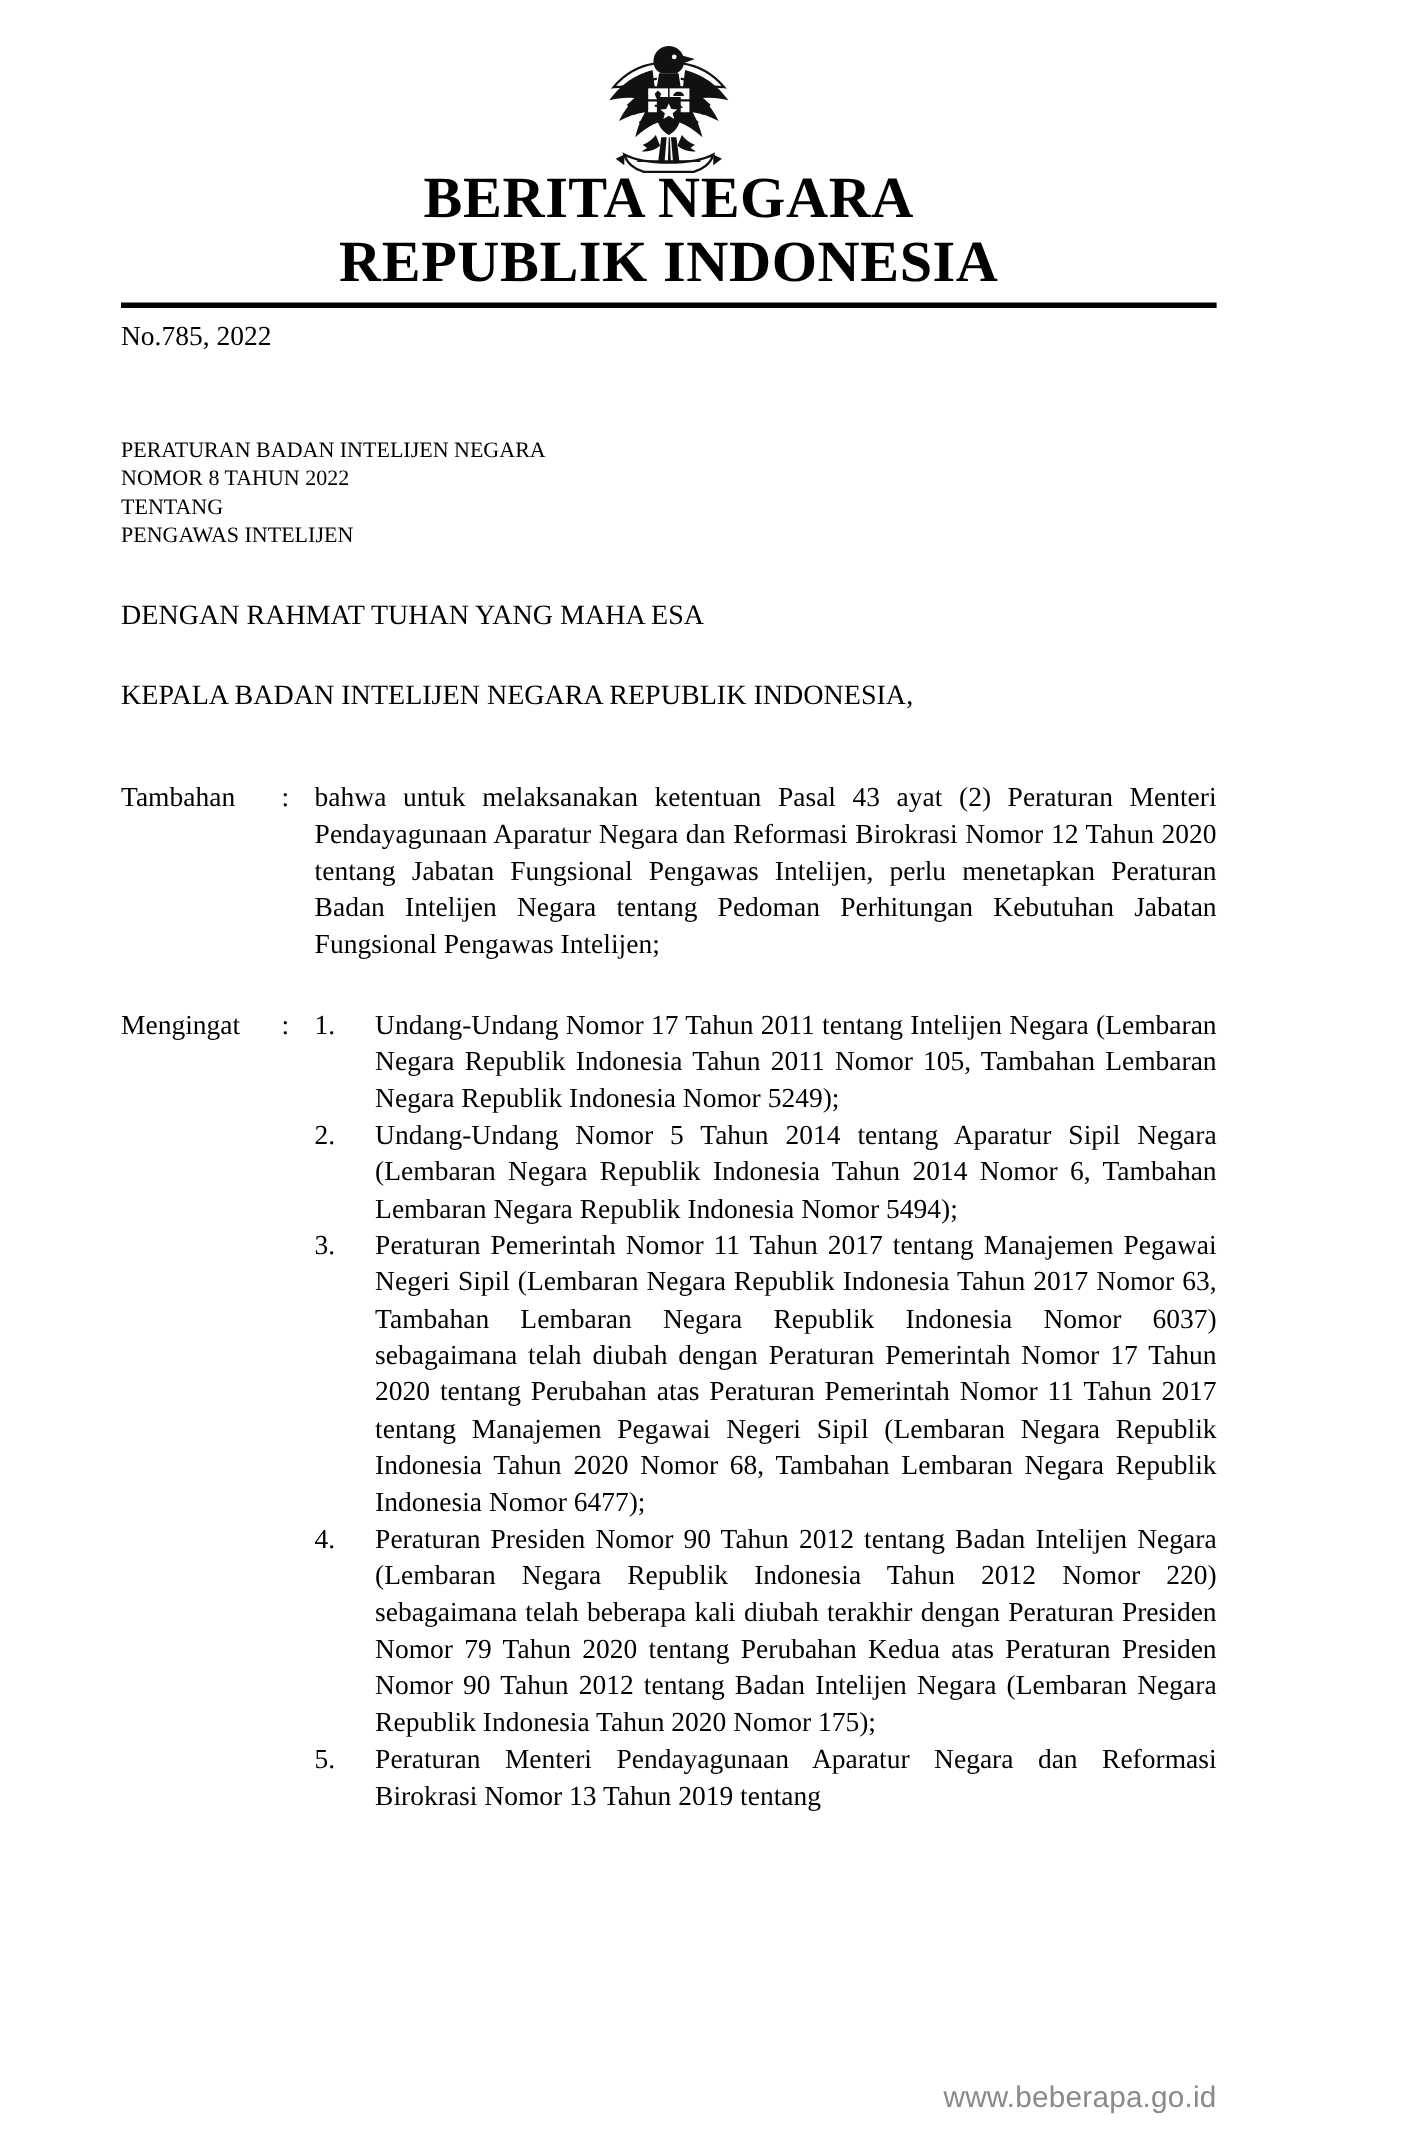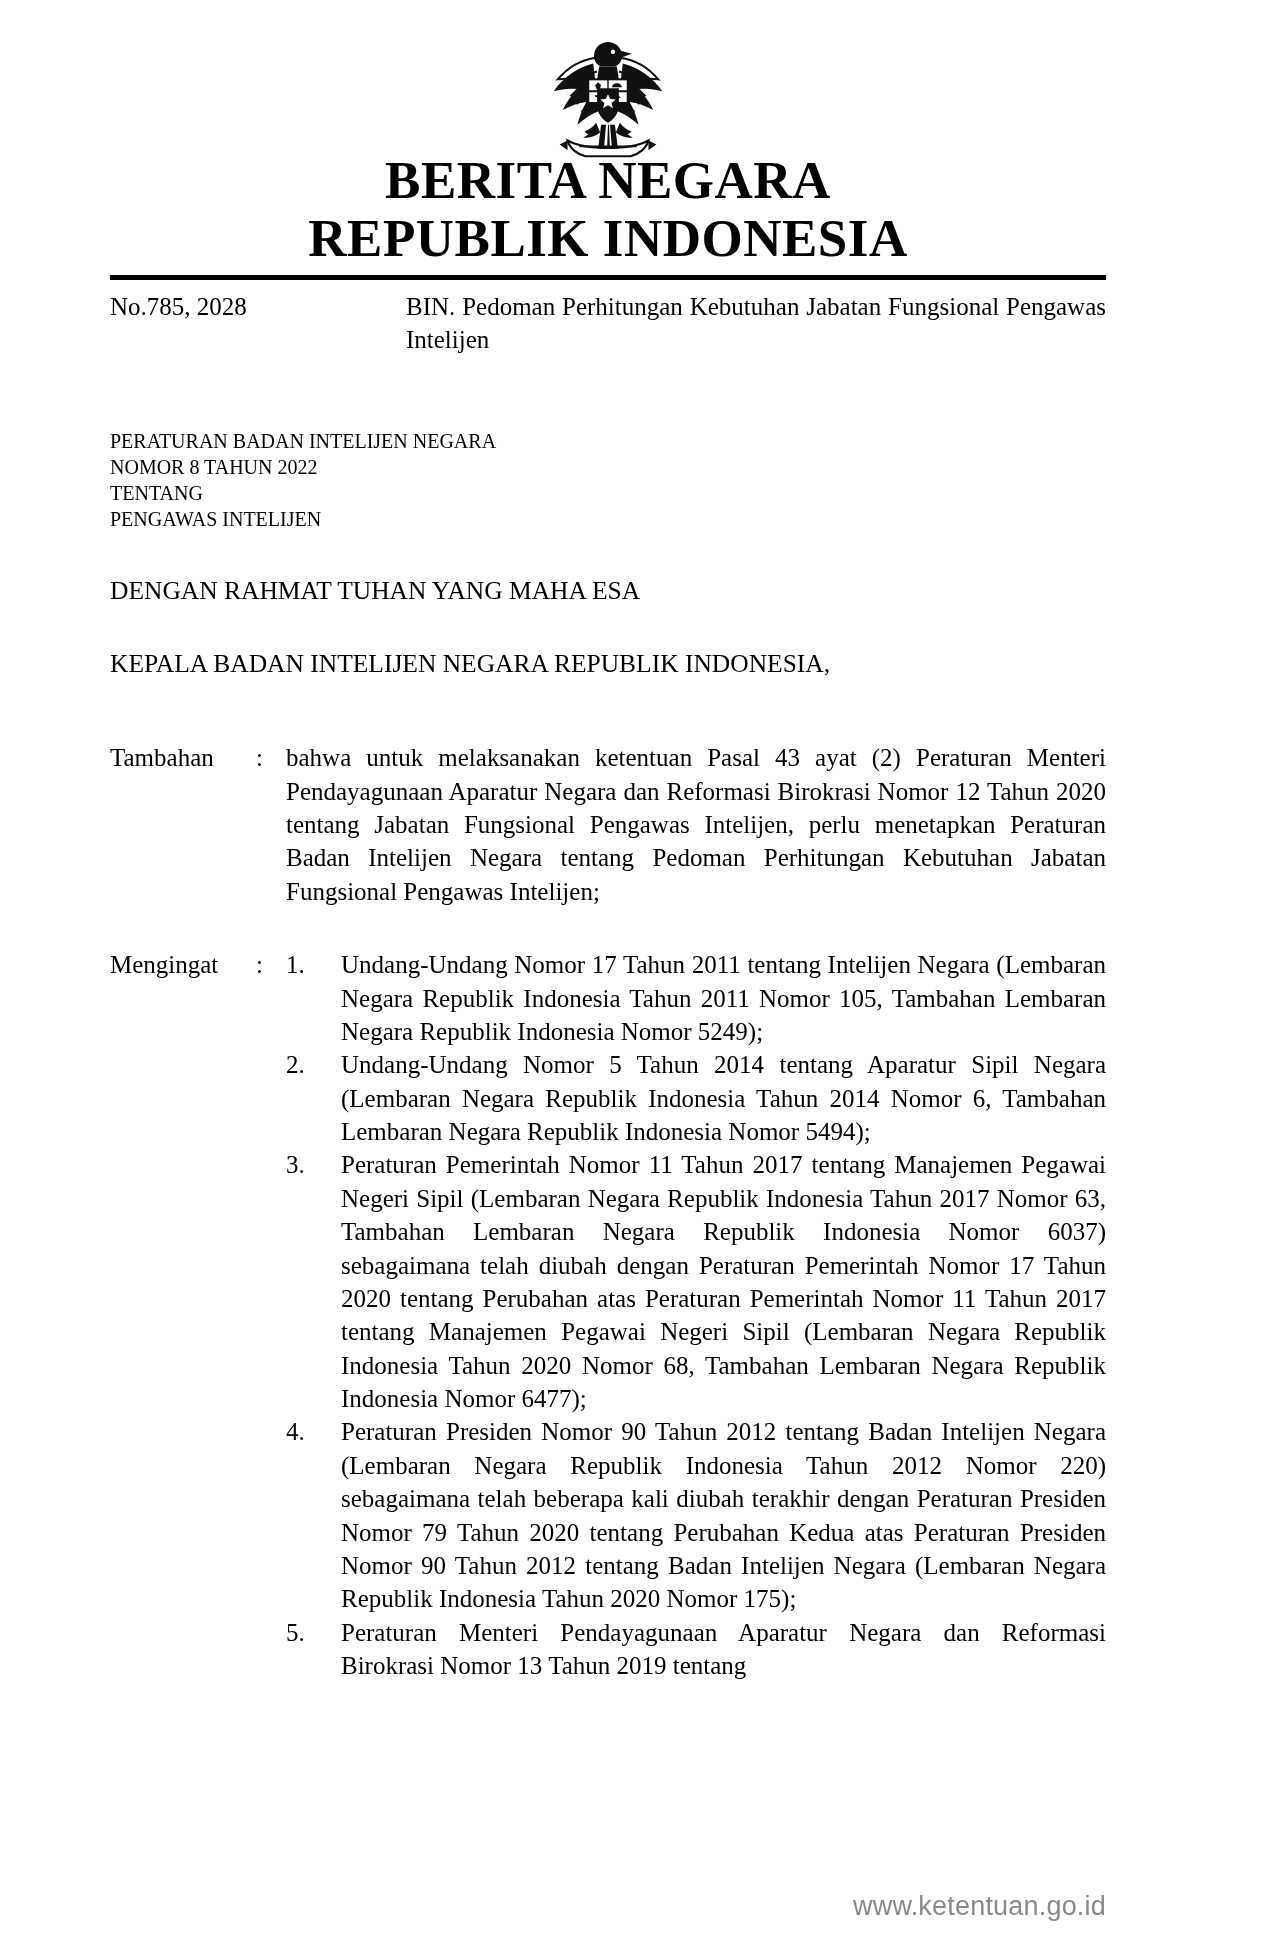--- a/index.html
+++ b/index.html
@@ -209,22 +209,21 @@
   </div>
 
   <div class="masthead">
     <span class="line1">BERITA NEGARA</span>
     <span class="line2">REPUBLIK INDONESIA</span>
   </div>
 
   <hr class="rule">
 
   <div class="numline">
-    <div class="no">No.785, 2028</div>
-    <div class="subject">BIN. Pedoman Perhitungan Kebutuhan Jabatan Fungsional Pengawas Intelijen</div>
+    <div class="no">No.785, 2022</div>
   </div>
 
   <div class="title-block">
     <div>PERATURAN BADAN INTELIJEN NEGARA</div>
     <div>NOMOR 8 TAHUN 2022</div>
     <div>TENTANG</div>
     <div>PENGAWAS INTELIJEN</div>
   </div>
 
   <div class="rahmat">DENGAN RAHMAT TUHAN YANG MAHA ESA</div>
@@ -257,15 +256,15 @@
         <div class="marker">4.</div>
         <div class="text">Peraturan Presiden Nomor 90 Tahun 2012 tentang Badan Intelijen Negara (Lembaran Negara Republik Indonesia Tahun 2012 Nomor 220) sebagaimana telah beberapa kali diubah terakhir dengan Peraturan Presiden Nomor 79 Tahun 2020 tentang Perubahan Kedua atas Peraturan Presiden Nomor 90 Tahun 2012 tentang Badan Intelijen Negara (Lembaran Negara Republik Indonesia Tahun 2020 Nomor 175);</div>
       </div>
       <div class="numitem">
         <div class="marker">5.</div>
         <div class="text">Peraturan Menteri Pendayagunaan Aparatur Negara dan Reformasi Birokrasi Nomor 13 Tahun 2019 tentang</div>
       </div>
     </div>
   </div>
 
-  <div class="footer">www.ketentuan.go.id</div>
+  <div class="footer">www.beberapa.go.id</div>
 
 </div>
 
 </body></html>

